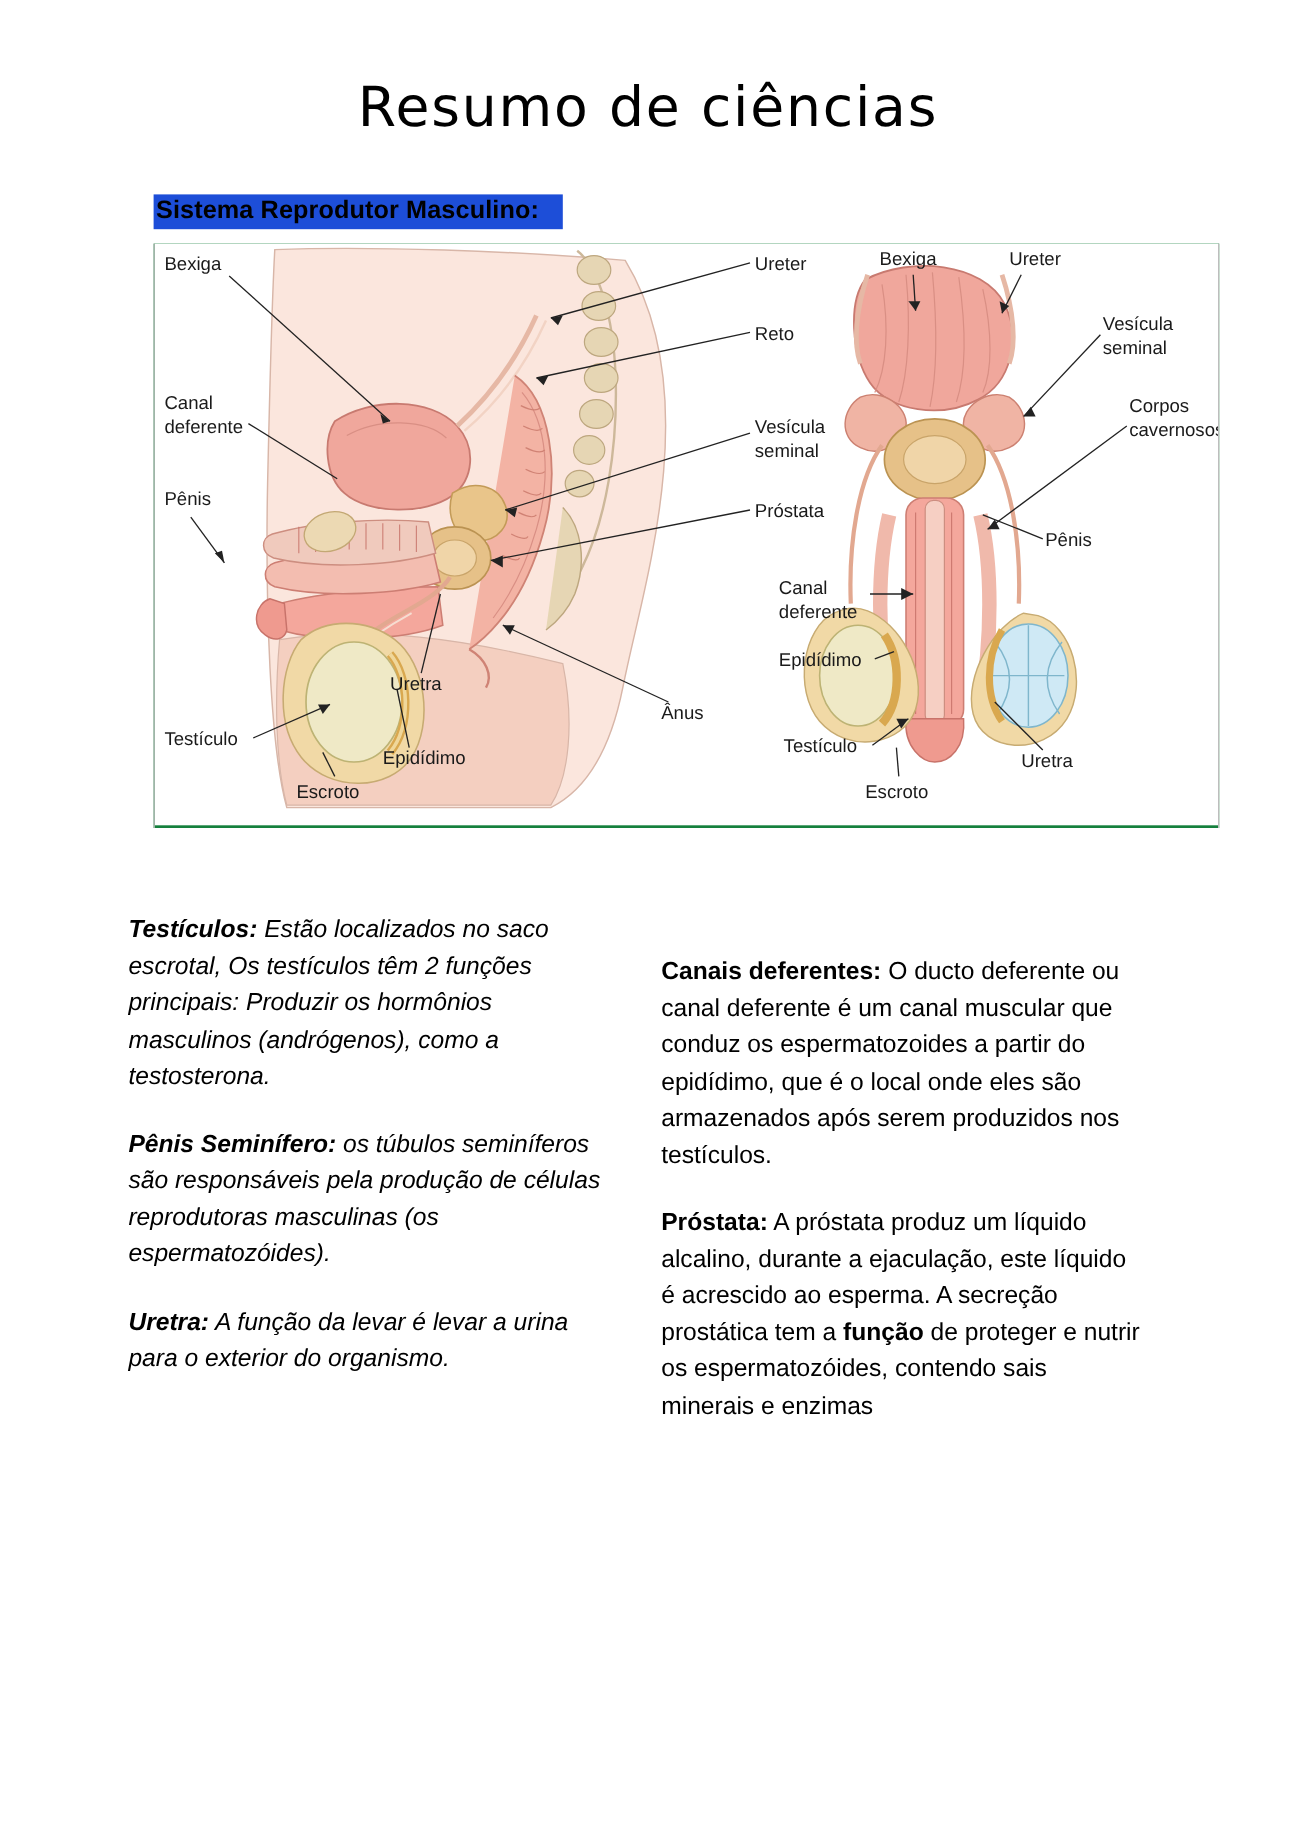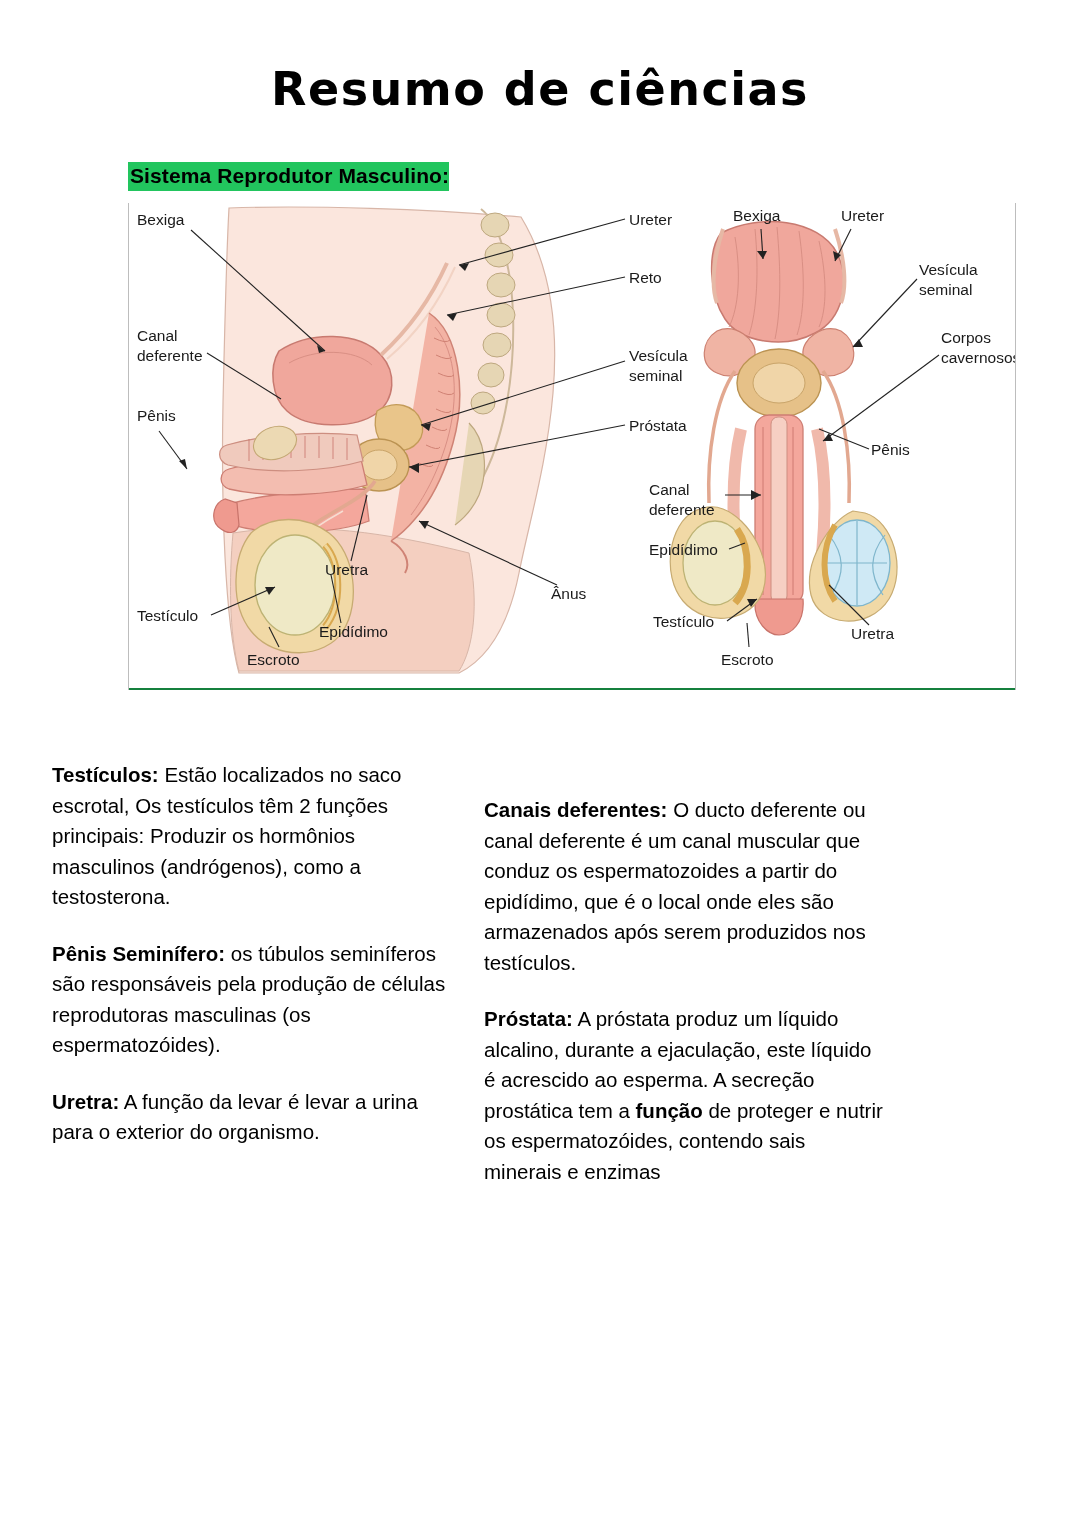--- a/index.html
+++ b/index.html
@@ -18,36 +18,36 @@
   }
   .page {
     position: relative;
     width: 1080px;
     height: 1525px;
     background: #fff;
   }
   .doc-title {
     text-align: center;
     font-family: "DejaVu Sans", sans-serif;
-    font-weight: bold;
+    font-weight: normal;
     font-size: 46px;
     letter-spacing: 1.5px;
     margin: 0;
     padding-top: 62px;
     color: #000;
   }
   .section-heading-wrap {
     margin: 46px 0 0 128px;
   }
   .section-heading {
     display: inline-block;
-    background: #22c55e;
+    background: #1d4ed8;
     font-weight: bold;
     font-size: 21px;
-    padding: 2px 0 3px 2px;
+    padding: 2px 20px 3px 2px;
     color: #000;
     letter-spacing: 0.1px;
   }
   .figure {
     margin: 12px 0 0 128px;
     width: 888px;
     height: 487px;
     border-left: 1px solid #bdbdbd;
     border-right: 1px solid #bdbdbd;
     position: relative;
@@ -65,25 +65,26 @@
   .columns {
     position: absolute;
     top: 760px;
     left: 0;
     width: 1080px;
     display: flex;
     gap: 0px;
   }
   .col-left {
     width: 400px;
-    margin-left: 52px;
+    margin-left: 107px;
+    font-style: italic;
   }
   .col-right {
     width: 400px;
-    margin-left: 32px;
+    margin-left: 44px;
     padding-top: 35px;
   }
   .para {
     font-size: 20.5px;
     line-height: 30.5px;
     margin: 0 0 26px 0;
     color: #000;
   }
   .para:last-child { margin-bottom: 0; }
   .para b { font-weight: bold; }

